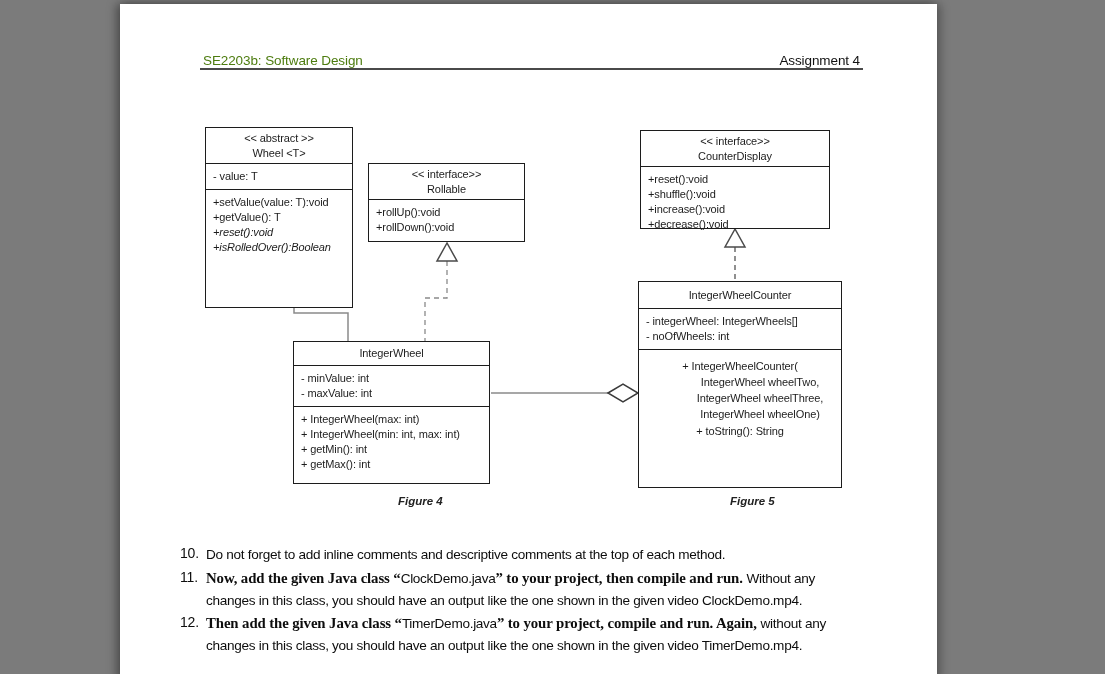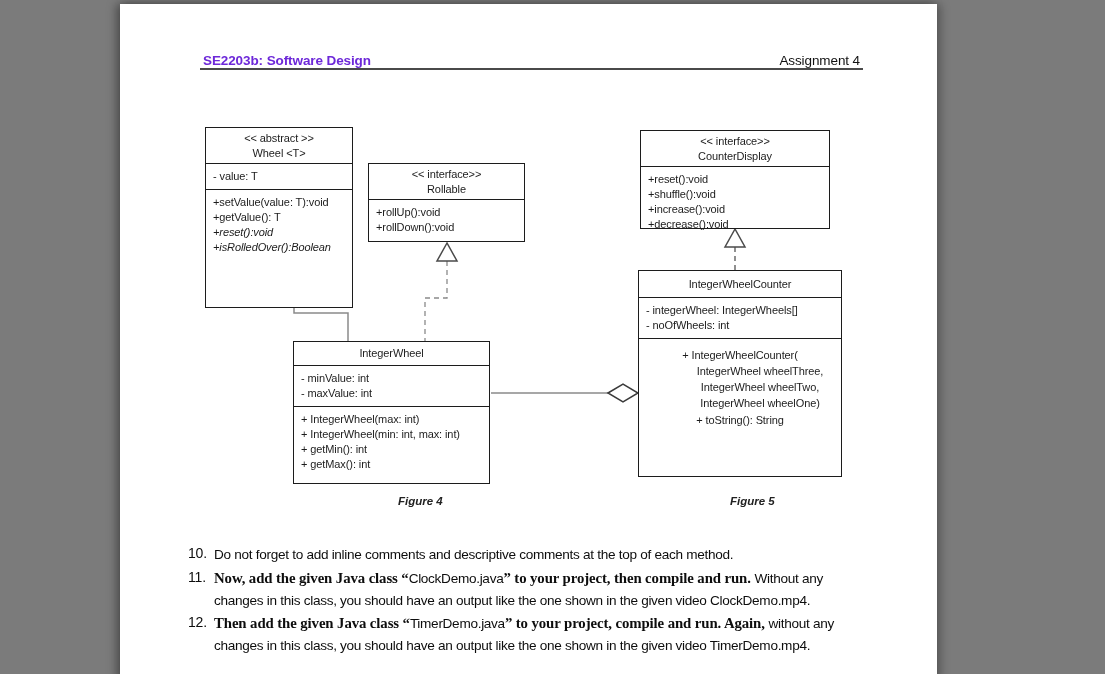--- a/index.html
+++ b/index.html
@@ -8,22 +8,22 @@
     background:#7b7b7b;
     font-family:"Liberation Sans",sans-serif;
   }
   .page{
     position:absolute;left:120px;top:4px;width:817px;height:676px;
     background:#ffffff;
     box-shadow:-4px 0 9px rgba(0,0,0,0.35), 4px 0 9px rgba(0,0,0,0.25);
   }
   
   .doc-header-left{
-    position:absolute;left:83px;top:49px;font-size:13.5px;color:#6d28d9;
-    letter-spacing:-0.1px;font-weight:700;
+    position:absolute;left:83px;top:49px;font-size:13.5px;color:#4d7c0f;
+    letter-spacing:-0.1px;font-weight:400;
   }
   .doc-header-right{
     position:absolute;right:77px;top:49px;font-size:13.5px;color:#111;
     letter-spacing:-0.1px;font-weight:500;
   }
   .doc-header-rule{
     position:absolute;left:80px;top:64px;width:663px;height:2px;background:#4a4a4a;
   }
   
   .uml-box{
@@ -37,38 +37,38 @@
   .uml-methods{ flex:1; }
   .uml-line{ white-space:nowrap; }
   .uml-line.it{ font-style:italic; }
   .uml-line.ind{ padding-left:40px; }
   .uml-line.gap{ margin-top:1px; }
 
   #box-wheel        { left:85px;  top:123px; width:148px; height:181px; }
   #box-rollable     { left:248px; top:159px; width:157px; height:79px;  }
   #box-counterdisp  { left:520px; top:126px; width:190px; height:99px;  }
   #box-integerwheel { left:173px; top:337px; width:197px; height:143px; }
-  #box-iwcounter    { left:518px; top:266px; width:204px; height:207px; }
+  #box-iwcounter    { left:518px; top:277px; width:204px; height:207px; }
   #box-iwcounter .uml-methods{ padding-top:8px; line-height:16px;text-align:center; }
   #box-integerwheel .uml-head{ padding-top:4px; padding-bottom:4px; }
   #box-iwcounter .uml-head{ padding-top:6px; padding-bottom:5px; }
 
   
   .connectors{ position:absolute;left:0;top:0;pointer-events:none; }
 
   
   .fig-caption{
     position:absolute;font-style:italic;font-weight:600;font-size:11.5px;color:#222;margin-left:46px;
   }
   #fig4{ left:232px; top:491px; }
   #fig5{ left:564px; top:491px; }
 
   
   .list-item{
-    position:absolute;left:68px;width:672px;color:#0d0d0d;
+    position:absolute;left:60px;width:672px;color:#0d0d0d;
     line-height:21px;
   }
   #item-10{ top:539px; }
   #item-11{ top:563px; }
   #item-12{ top:608px; }
   .li-num{
     display:inline-block;width:26px;font-size:14px;letter-spacing:-0.2px;
     vertical-align:top;
   }
   .li-text{ display:inline-block;width:640px;vertical-align:top; }
@@ -154,22 +154,22 @@
   <div class="uml-box" id="box-iwcounter">
       <div class="uml-head">
         <div>IntegerWheelCounter</div>
       </div>
       <div class="uml-attrs">
         <div class="uml-line">- integerWheel: IntegerWheels[]</div>
         <div class="uml-line">- noOfWheels: int</div>
       </div>
       <div class="uml-methods">
         <div class="uml-line">+ IntegerWheelCounter(</div>
+        <div class="uml-line ind">IntegerWheel wheelTwo,</div>
         <div class="uml-line ind">IntegerWheel wheelThree,</div>
-        <div class="uml-line ind">IntegerWheel wheelTwo,</div>
         <div class="uml-line ind">IntegerWheel wheelOne)</div>
         <div class="uml-line gap">+ toString(): String</div>
       </div>
     </div>
 
   <div class="fig-caption" id="fig4">Figure 4</div>
   <div class="fig-caption" id="fig5">Figure 5</div>
 
   <div class="list-item" id="item-10"><span class="li-num">10.</span><span class="li-text"><span class="seg-sans">Do not forget to add inline comments and descriptive comments at the top of each method.</span></span></div>
   <div class="list-item" id="item-11"><span class="li-num">11.</span><span class="li-text"><span class="seg-serif">Now, add the given Java class “</span><span class="seg-sans">ClockDemo.java</span><span class="seg-serif">” to your project, then compile and run. </span><span class="seg-sans">Without any</span><br><span class="seg-sans">changes in this class, you should have an output like the one shown in the given video ClockDemo.mp4.</span></span></div>

